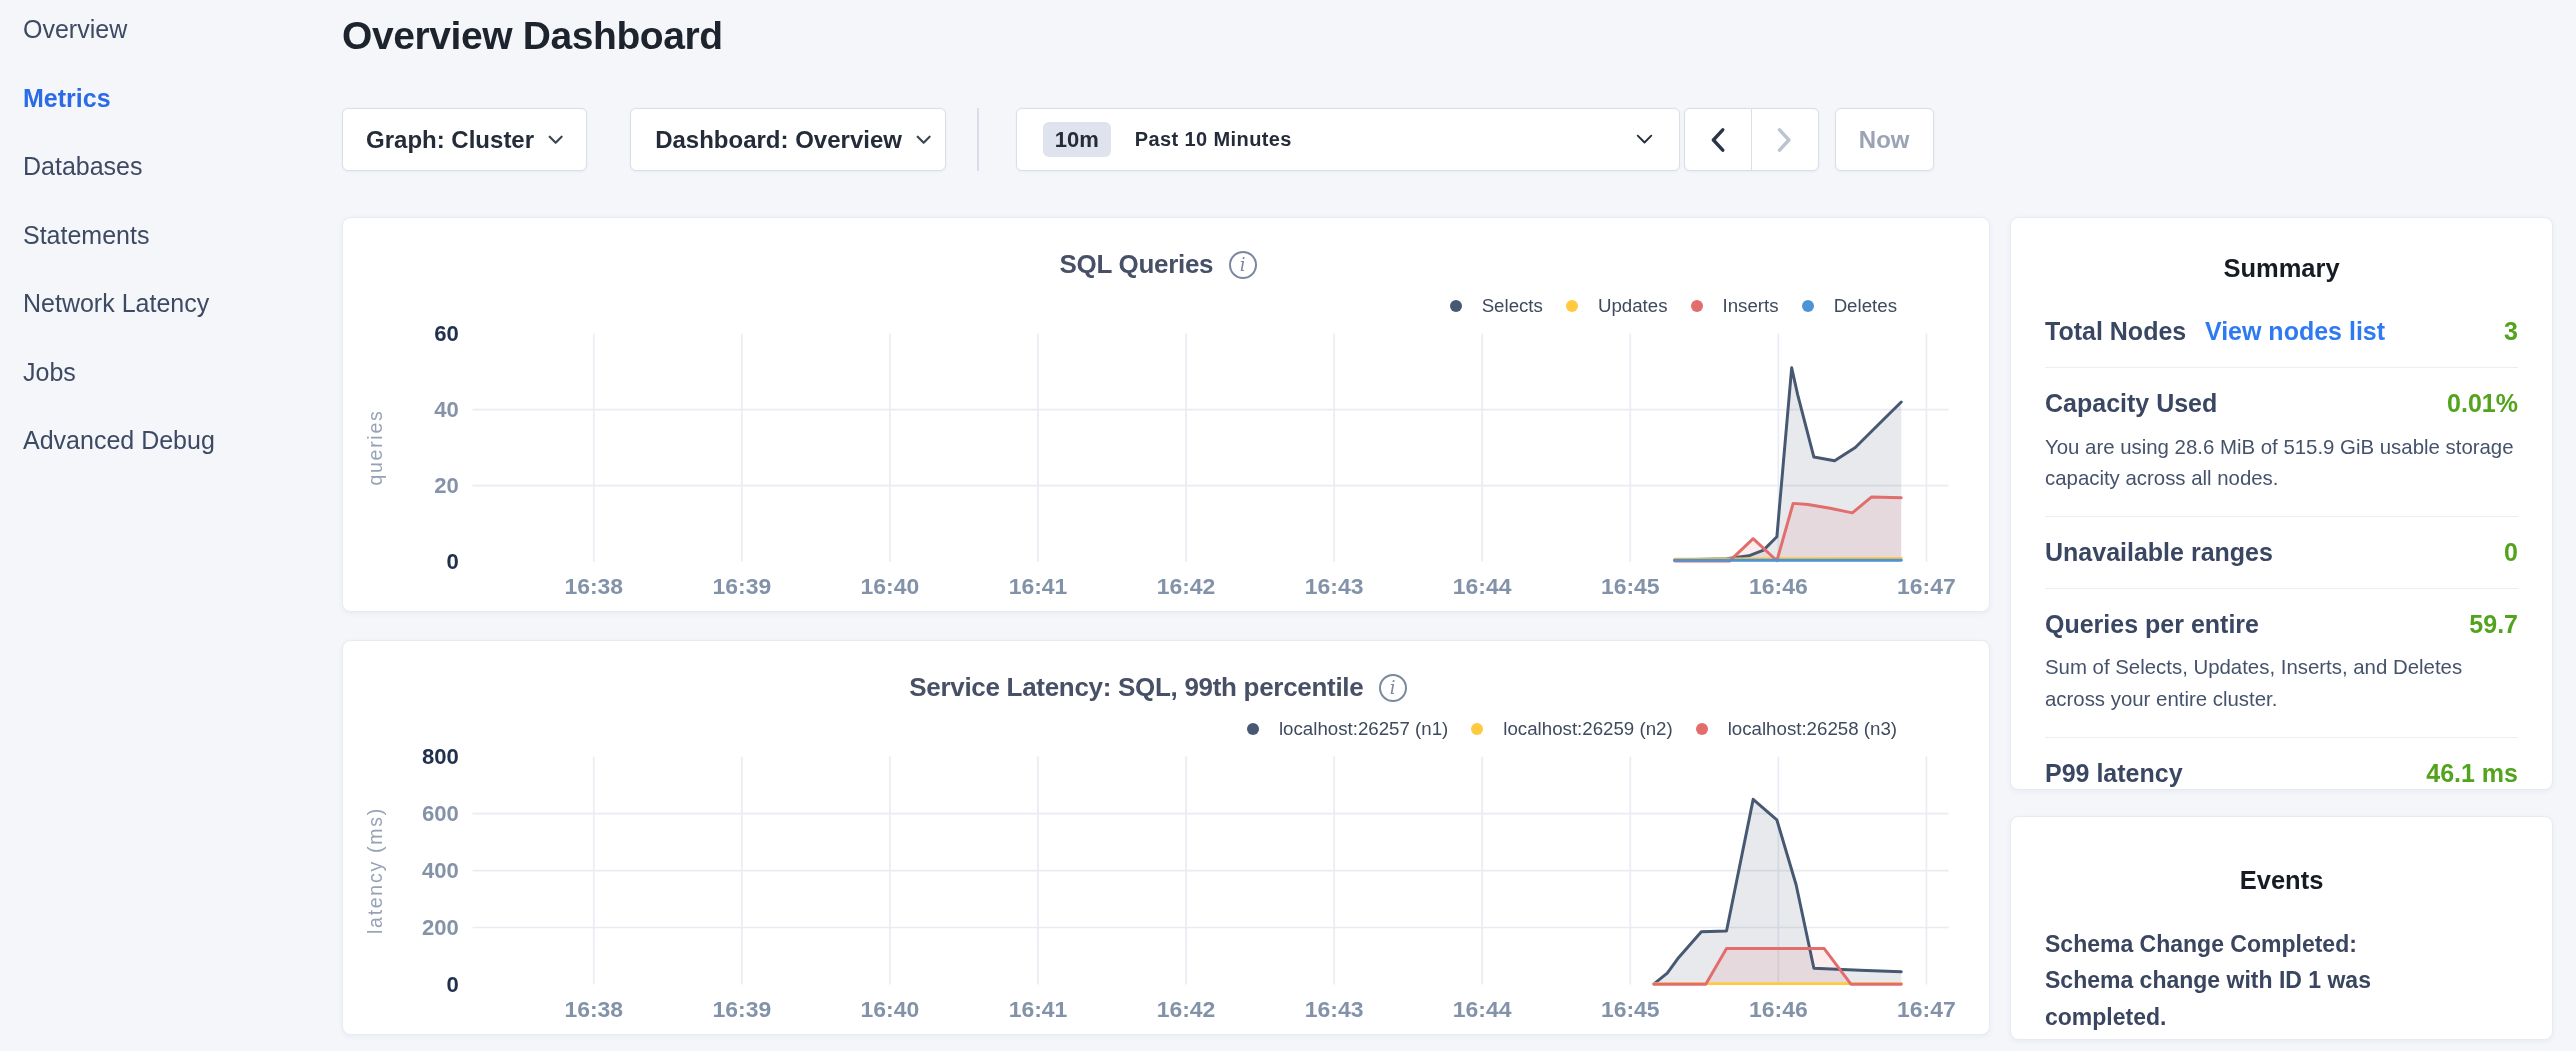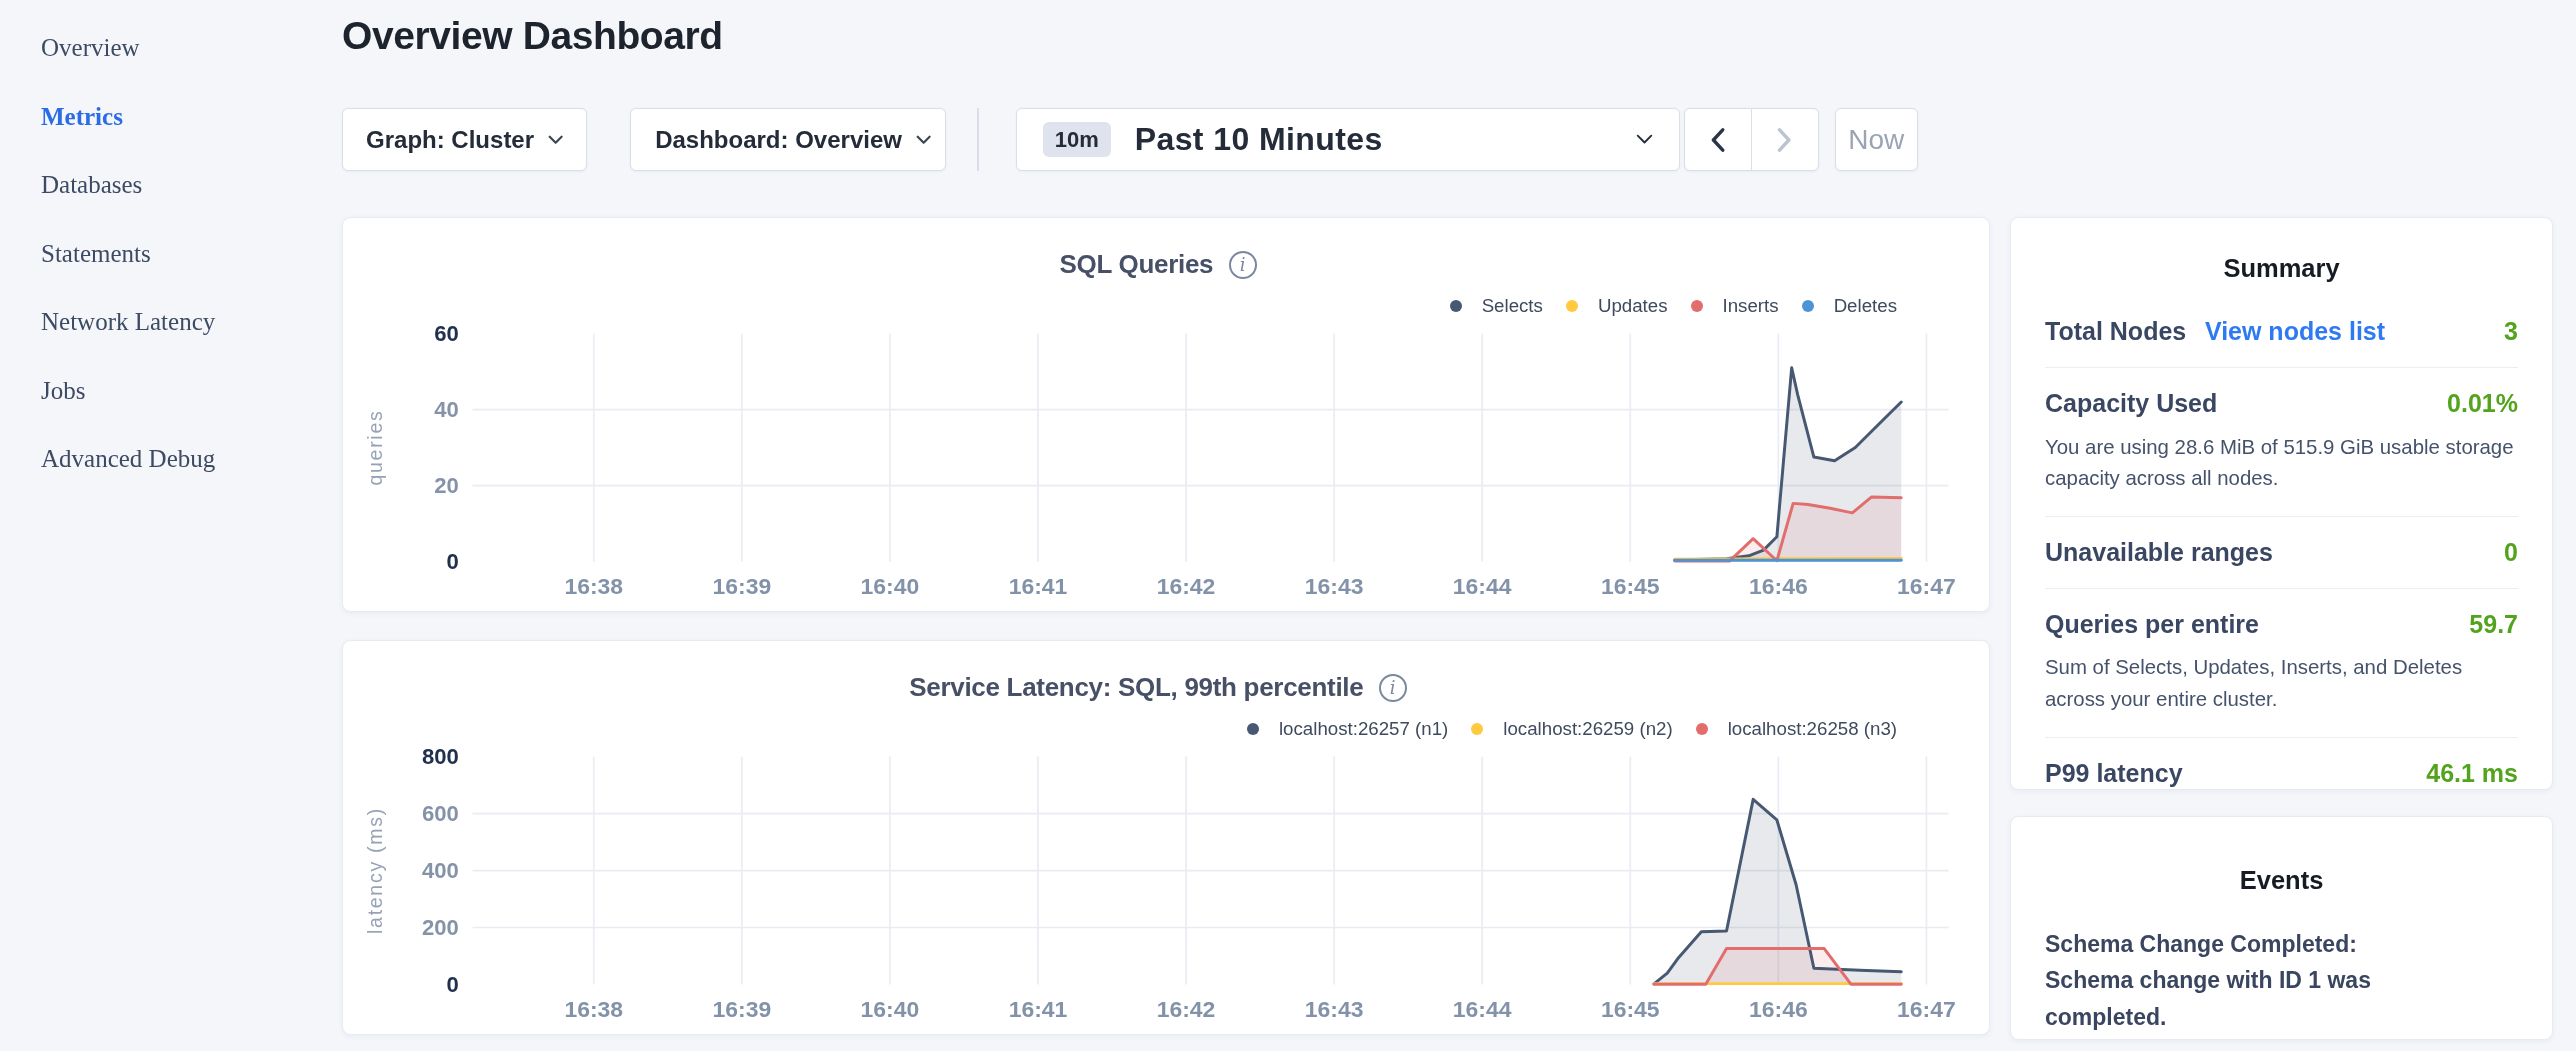--- a/index.html
+++ b/index.html
@@ -4,41 +4,41 @@
 <style>
   html,body{margin:0;padding:0;}
   body{
     width:2576px;height:1051px;position:relative;overflow:hidden;
     background:#f4f6fa;color:#242c3a;
     font-family:"Liberation Sans","DejaVu Sans",sans-serif;
     -webkit-font-smoothing:antialiased;
   }
   
   .sidebar{position:absolute;left:0;top:0;width:342px;padding:17px 0 0 23px;box-sizing:border-box;}
-  .sidebar ul{list-style:none;margin:18px;padding:0;font-family:Liberation Serif, serif;}
+  .sidebar ul{list-style:none;margin:0;padding:0;}
   .nav-item{font-size:25px;line-height:25.5px;margin-bottom:43px;color:#3d4a63;cursor:pointer;}
   .nav-item.active{color:#2b6ce6;font-weight:700;}
   
   .page-title{position:absolute;left:342px;top:13.6px;margin:0;font-size:39px;font-weight:700;color:#1e242d;letter-spacing:-0.4px;}
   
   .toolbar{position:absolute;left:342px;top:108px;height:63px;display:flex;align-items:center;}
   .ctrl{background:#fff;border:1.7px solid #d9dee8;border-radius:6px;height:63px;box-sizing:border-box;
         box-shadow:0 0.9px 2.6px rgba(60,70,90,.06);display:flex;align-items:center;font-family:inherit;cursor:pointer;padding:0;}
   .dd{justify-content:center;gap:13.6px;font-size:24px;font-weight:700;color:#242c3a;}
   .dd1{width:245px;margin-right:43px;}
   .dd2{width:316px;margin-right:31px;padding-left:10px;}
   .vdiv{width:1.7px;height:63px;background:#d9dee8;margin-right:37px;}
   .time-box{width:664px;margin-right:4px;padding:0 26px;}
   .time-badge{background:#dfe3ee;border-radius:6px;padding:4.3px 12px;font-size:22px;font-weight:700;color:#242c3a;}
-  .time-label{margin-left:24px;font-size:32px;font-weight:700;color:#242c3a;letter-spacing:0.4px;}
+  .time-label{margin-left:24px;font-size:20px;font-weight:700;color:#242c3a;letter-spacing:0.4px;}
   .time-chev{margin-left:auto;}
   .arrow-box{width:135px;margin-right:16px;overflow:hidden;padding:0;}
   .arrow-half{flex:1;height:100%;display:flex;align-items:center;justify-content:center;background:transparent;border:none;cursor:pointer;}
   .arrow-half + .arrow-half{border-left:1.7px solid #d9dee8;}
-  .now-btn{width:83px;justify-content:center;font-size:28px;font-weight:400;color:#9aa4b4;}
+  .now-btn{width:99px;justify-content:center;font-size:24px;font-weight:700;color:#9aa4b4;}
   
   .card{position:absolute;background:#fff;border:1.7px solid #e7eaf0;border-radius:8.5px;box-sizing:border-box;
         box-shadow:0 1.7px 5.1px rgba(40,50,70,.05);}
   .chart-card{left:342px;width:1648px;height:395px;}
   .chart-title-row{position:absolute;top:31px;left:0;right:16px;display:flex;justify-content:center;align-items:center;gap:15.3px;}
   .chart-title{font-size:26px;font-weight:700;color:#475066;letter-spacing:-0.3px;}
   .info-icon{width:28px;height:28px;border:2.6px solid #7b88a0;border-radius:50%;color:#7b88a0;
              display:flex;align-items:center;justify-content:center;
              font-family:"DejaVu Serif",serif;font-style:italic;font-size:18px;box-sizing:border-box;cursor:pointer;}
   .legend{position:absolute;top:77px;right:92px;display:flex;gap:23px;align-items:center;}

